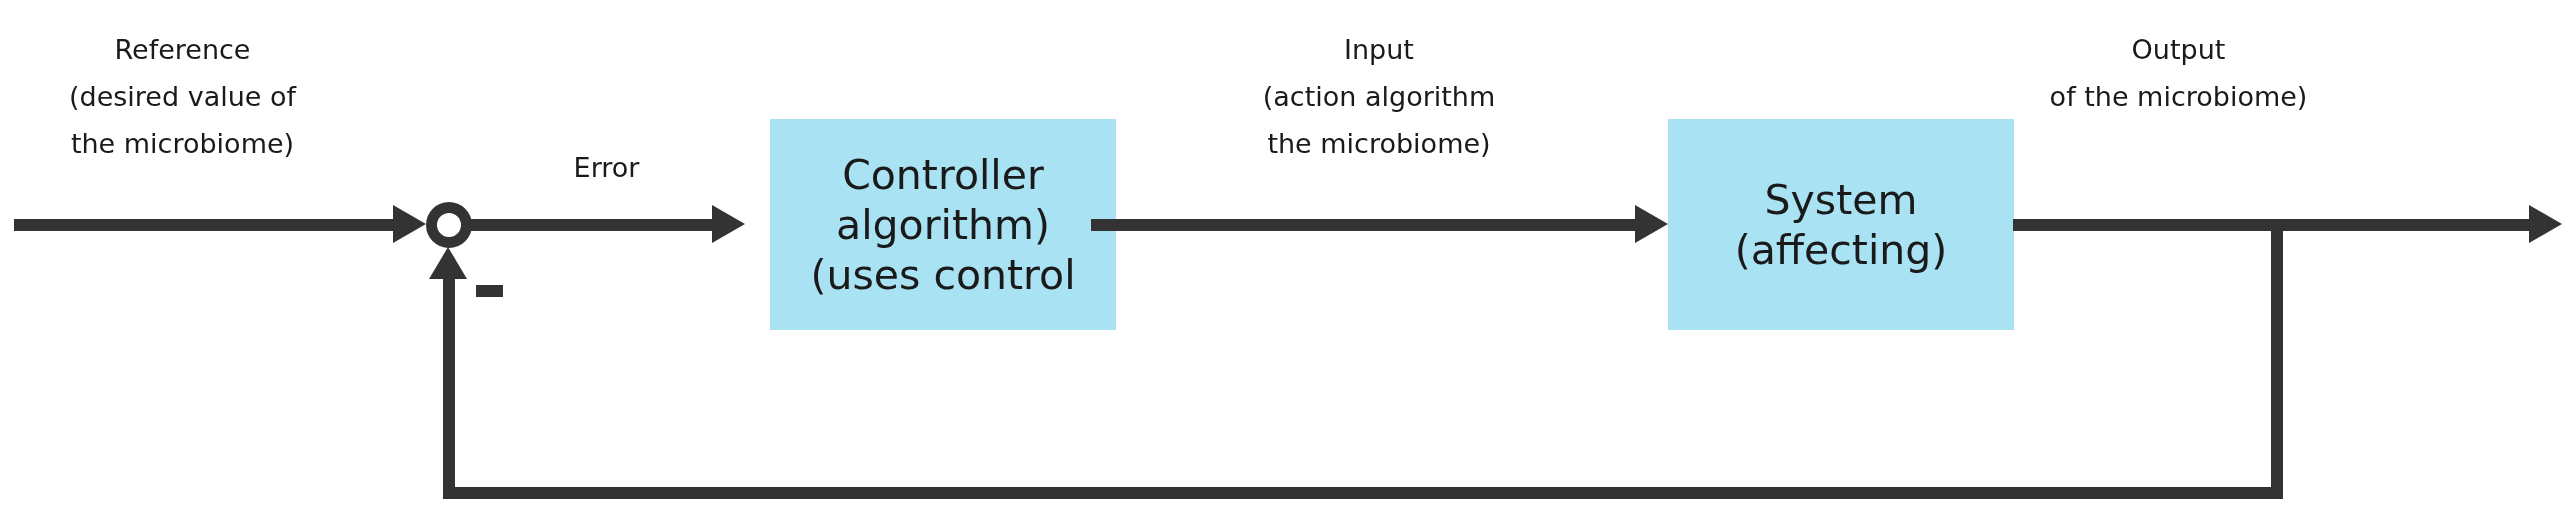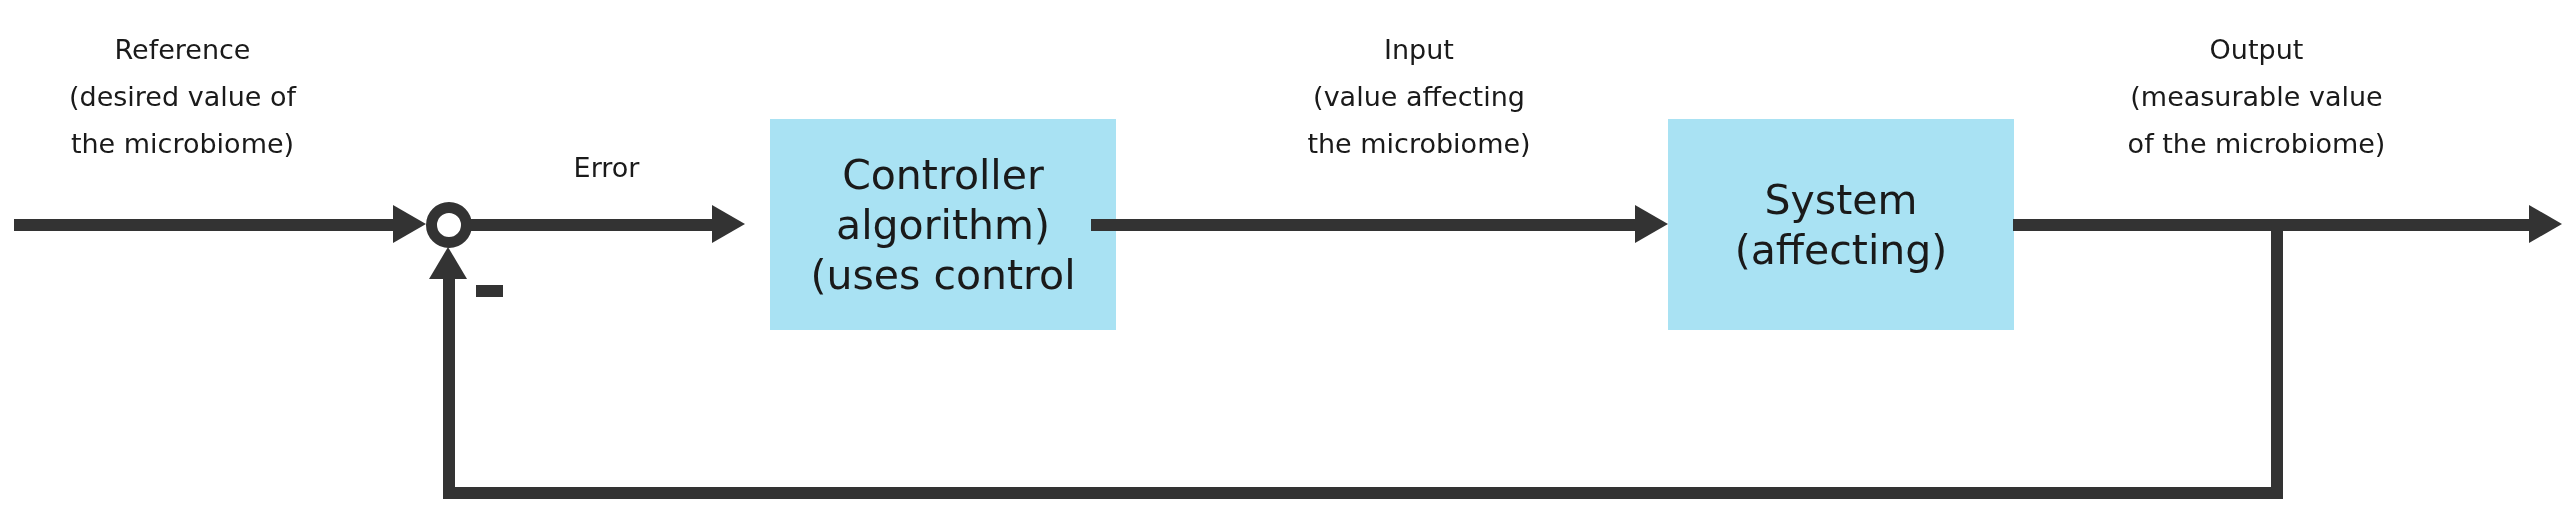--- a/index.html
+++ b/index.html
@@ -21,22 +21,22 @@
   .label {
     position: absolute;
     text-align: center;
     font-size: 27px;
     line-height: 47px;
     color: var(--text, #1a1a1a);
     white-space: nowrap;
   }
   .label-reference { left: 5.5px;    top: 26px;  width: 354px; }
   .label-error     { left: 503px;  top: 144px; width: 207px; }
-  .label-input     { left: 1177px; top: 26px;  width: 484px; text-align: center; }
-  .label-output    { left: 1994px; top: 26px;  width: 525px; }
+  .label-input     { left: 1137px; top: 26px;  width: 484px; text-align: center; }
+  .label-output    { left: 1916px; top: 26px;  width: 525px; }
 
   
   .block {
     position: absolute;
     top: 119px;
     width: 346px;
     height: 211px;
     background: var(--box-fill, #a9e2f3);
     display: flex;
     flex-direction: column;
@@ -127,27 +127,26 @@
   <div class="label label-reference">
     <div>Reference</div>
     <div>(desired value of</div>
     <div>the microbiome)</div>
   </div>
 
   <div class="label label-error">Error</div>
 
   <div class="label label-input">
     <div>Input</div>
-    <div>(value affecting</div>
+    <div>(action algorithm</div>
     <div>the microbiome)</div>
   </div>
 
   <div class="label label-output">
     <div>Output</div>
-    <div>(measurable value</div>
     <div>of the microbiome)</div>
   </div>
 
   <div class="h-line line-reference"></div>
   <div class="arrow-right arrow-into-sum"></div>
 
   <div class="sum-junction"></div>
 
   <div class="h-line line-error"></div>
   <div class="arrow-right arrow-into-controller"></div>

